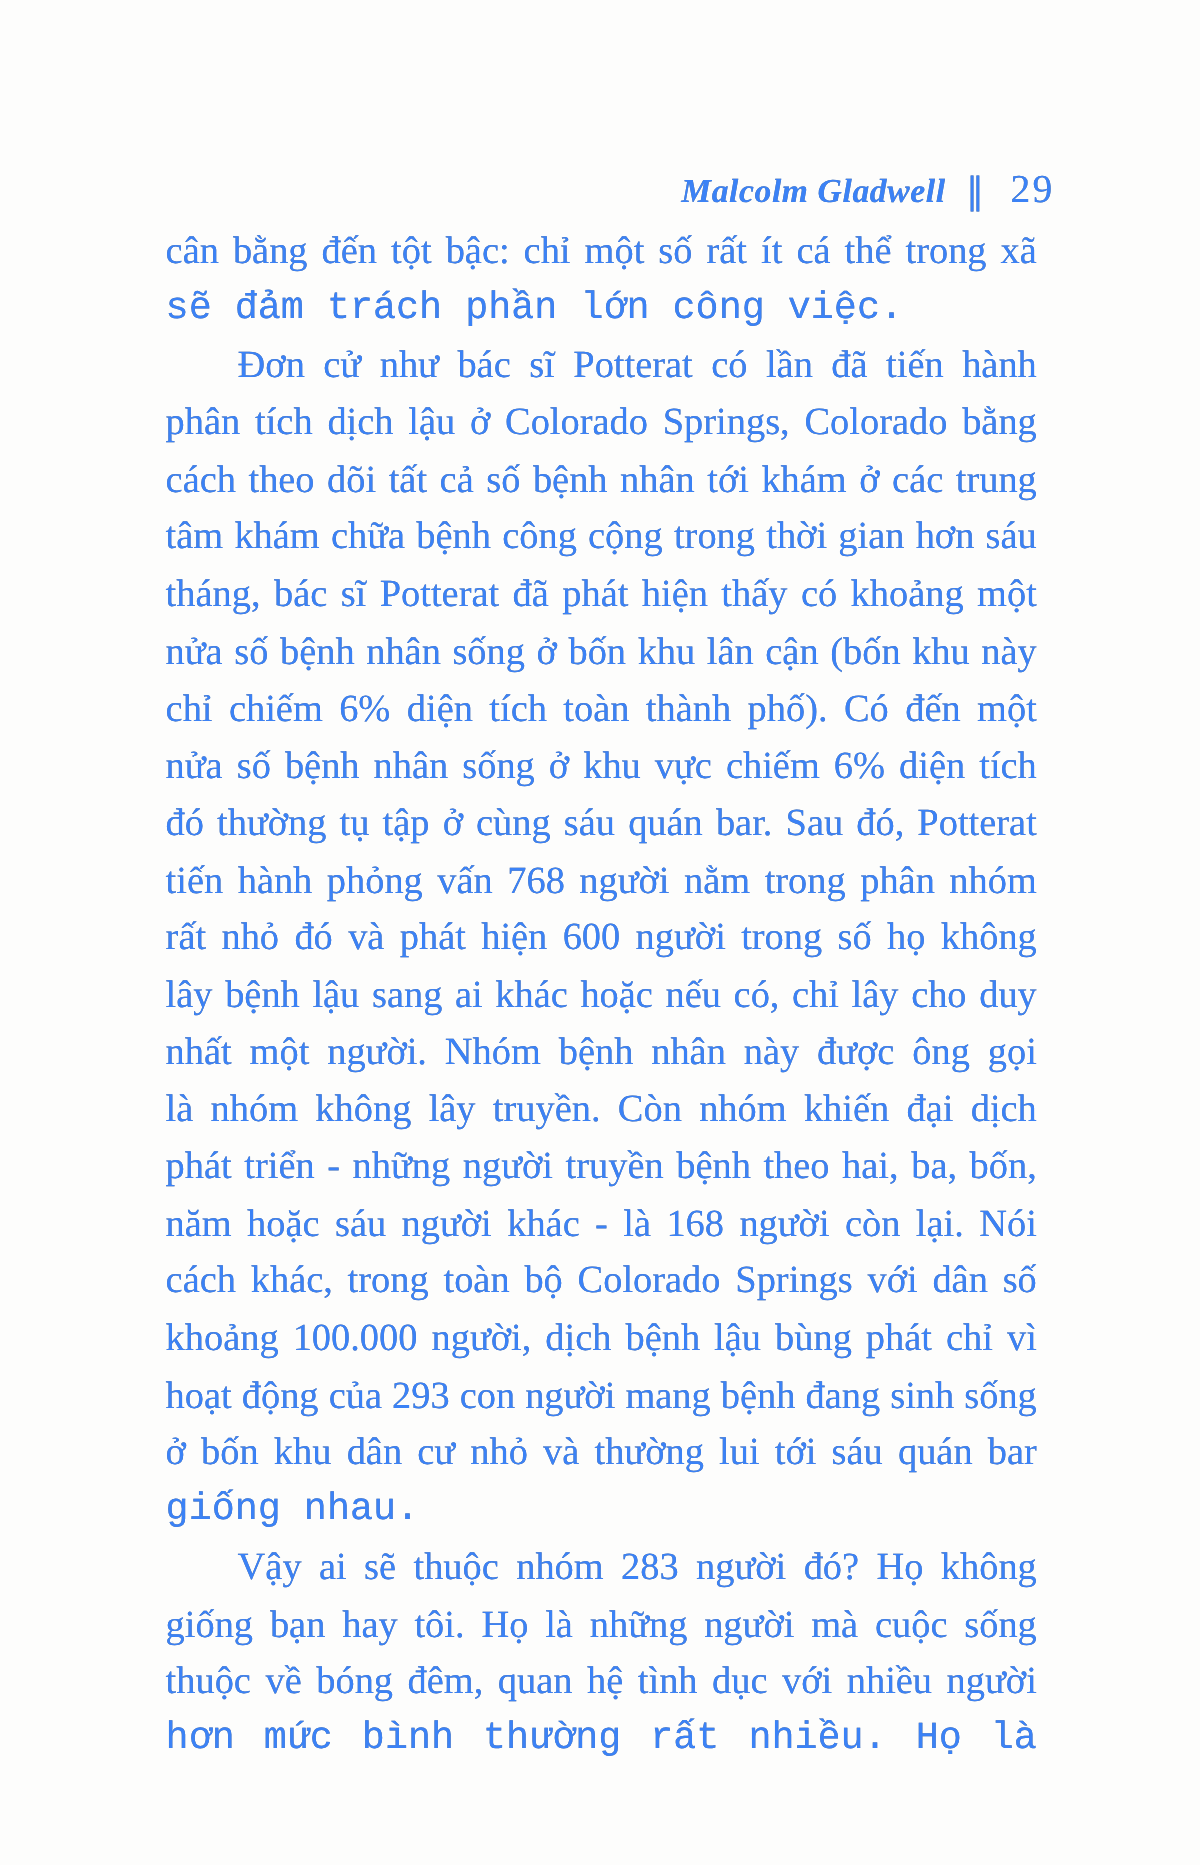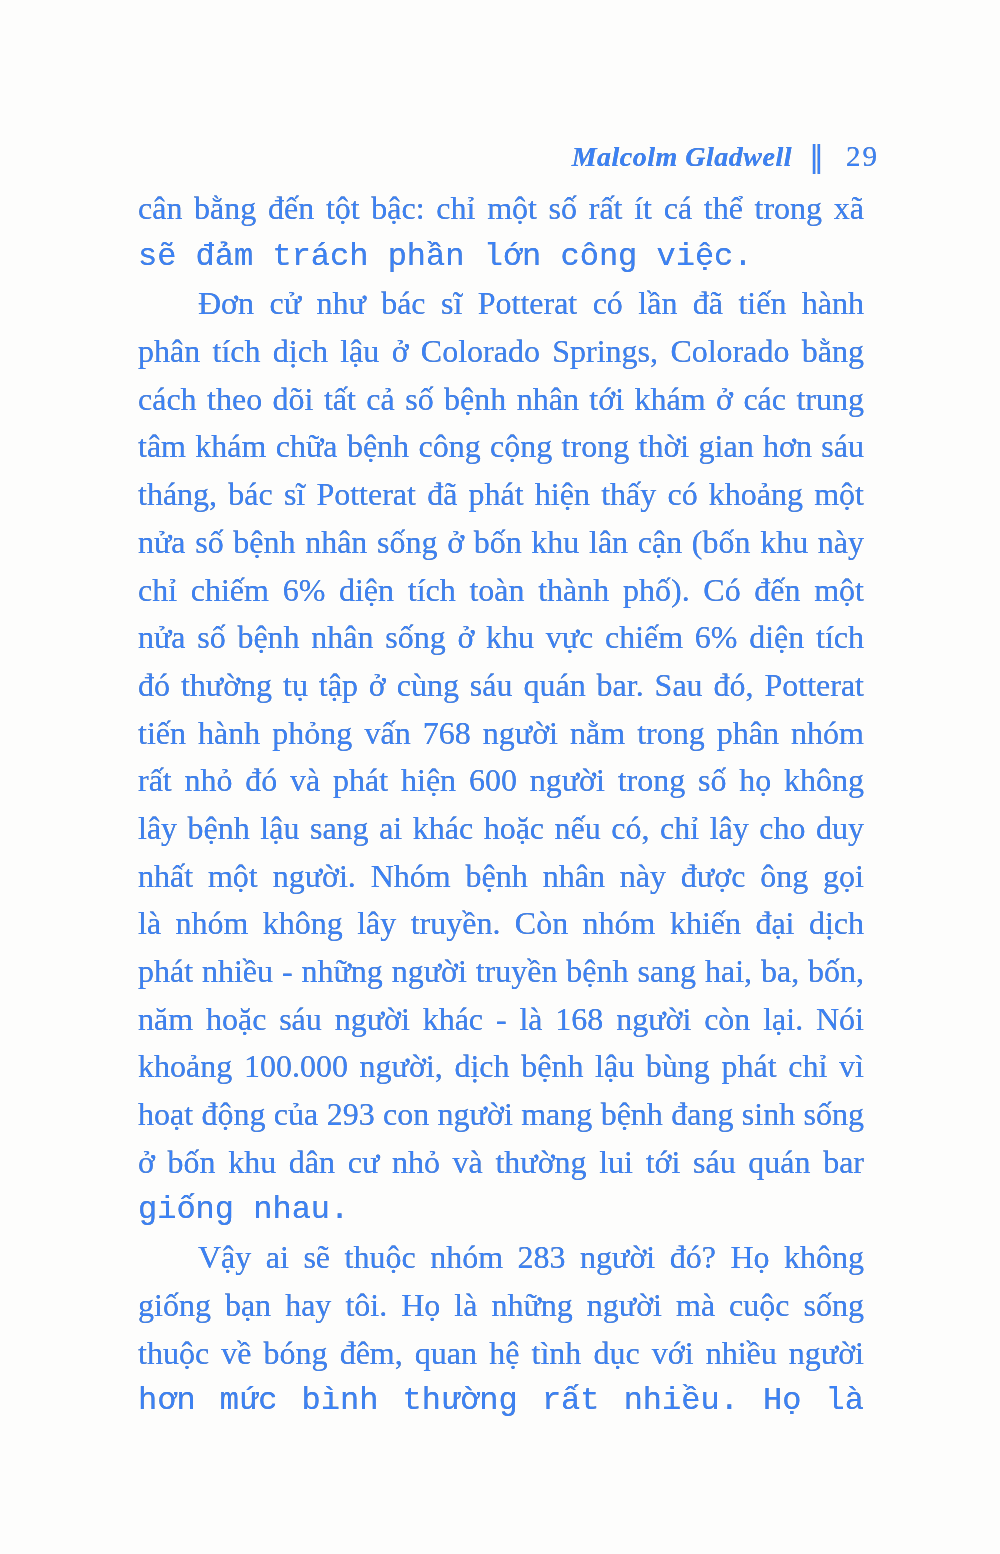--- a/index.html
+++ b/index.html
@@ -33,21 +33,21 @@
     letter-spacing: 0.5px;
   }
   .running-header .sep {
     font-family: "DejaVu Serif", "DejaVu Sans", serif;
     font-size: 30px;
     margin: 0 22px 0 17px;
     position: relative;
     top: 1px;
   }
   .running-header .pagenum {
-    font-size: 29px;
+    font-size: 33px;
     letter-spacing: 2px;
     margin-top: 36px;
   }
   .body-text {
     position: absolute;
     left: 138px;
     top: 185px;
     width: 726px;
     font-size: 32px;
     line-height: 47.7px;
@@ -94,22 +94,23 @@
         <div class="text-line">tháng, bác sĩ Potterat đã phát hiện thấy có khoảng một</div>
         <div class="text-line">nửa số bệnh nhân sống ở bốn khu lân cận (bốn khu này</div>
         <div class="text-line">chỉ chiếm 6% diện tích toàn thành phố). Có đến một</div>
         <div class="text-line">nửa số bệnh nhân sống ở khu vực chiếm 6% diện tích</div>
         <div class="text-line">đó thường tụ tập ở cùng sáu quán bar. Sau đó, Potterat</div>
         <div class="text-line">tiến hành phỏng vấn 768 người nằm trong phân nhóm</div>
         <div class="text-line">rất nhỏ đó và phát hiện 600 người trong số họ không</div>
         <div class="text-line">lây bệnh lậu sang ai khác hoặc nếu có, chỉ lây cho duy</div>
         <div class="text-line">nhất một người. Nhóm bệnh nhân này được ông gọi</div>
         <div class="text-line">là nhóm không lây truyền. Còn nhóm khiến đại dịch</div>
-        <div class="text-line">phát nhiều - những người truyền bệnh sang hai, ba, bốn,</div>
+        <div class="text-line">phát triển - những người truyền bệnh theo hai, ba, bốn,</div>
         <div class="text-line">năm hoặc sáu người khác - là 168 người còn lại. Nói</div>
+        <div class="text-line">cách khác, trong toàn bộ Colorado Springs với dân số</div>
         <div class="text-line">khoảng 100.000 người, dịch bệnh lậu bùng phát chỉ vì</div>
         <div class="text-line">hoạt động của 293 con người mang bệnh đang sinh sống</div>
         <div class="text-line">ở bốn khu dân cư nhỏ và thường lui tới sáu quán bar</div>
         <div class="text-line last">giống nhau.</div>
       </div>
       <div class="paragraph">
         <div class="text-line indent">Vậy ai sẽ thuộc nhóm 283 người đó? Họ không</div>
         <div class="text-line">giống bạn hay tôi. Họ là những người mà cuộc sống</div>
         <div class="text-line">thuộc về bóng đêm, quan hệ tình dục với nhiều người</div>
         <div class="text-line last">hơn mức bình thường rất nhiều. Họ là những người có</div>

